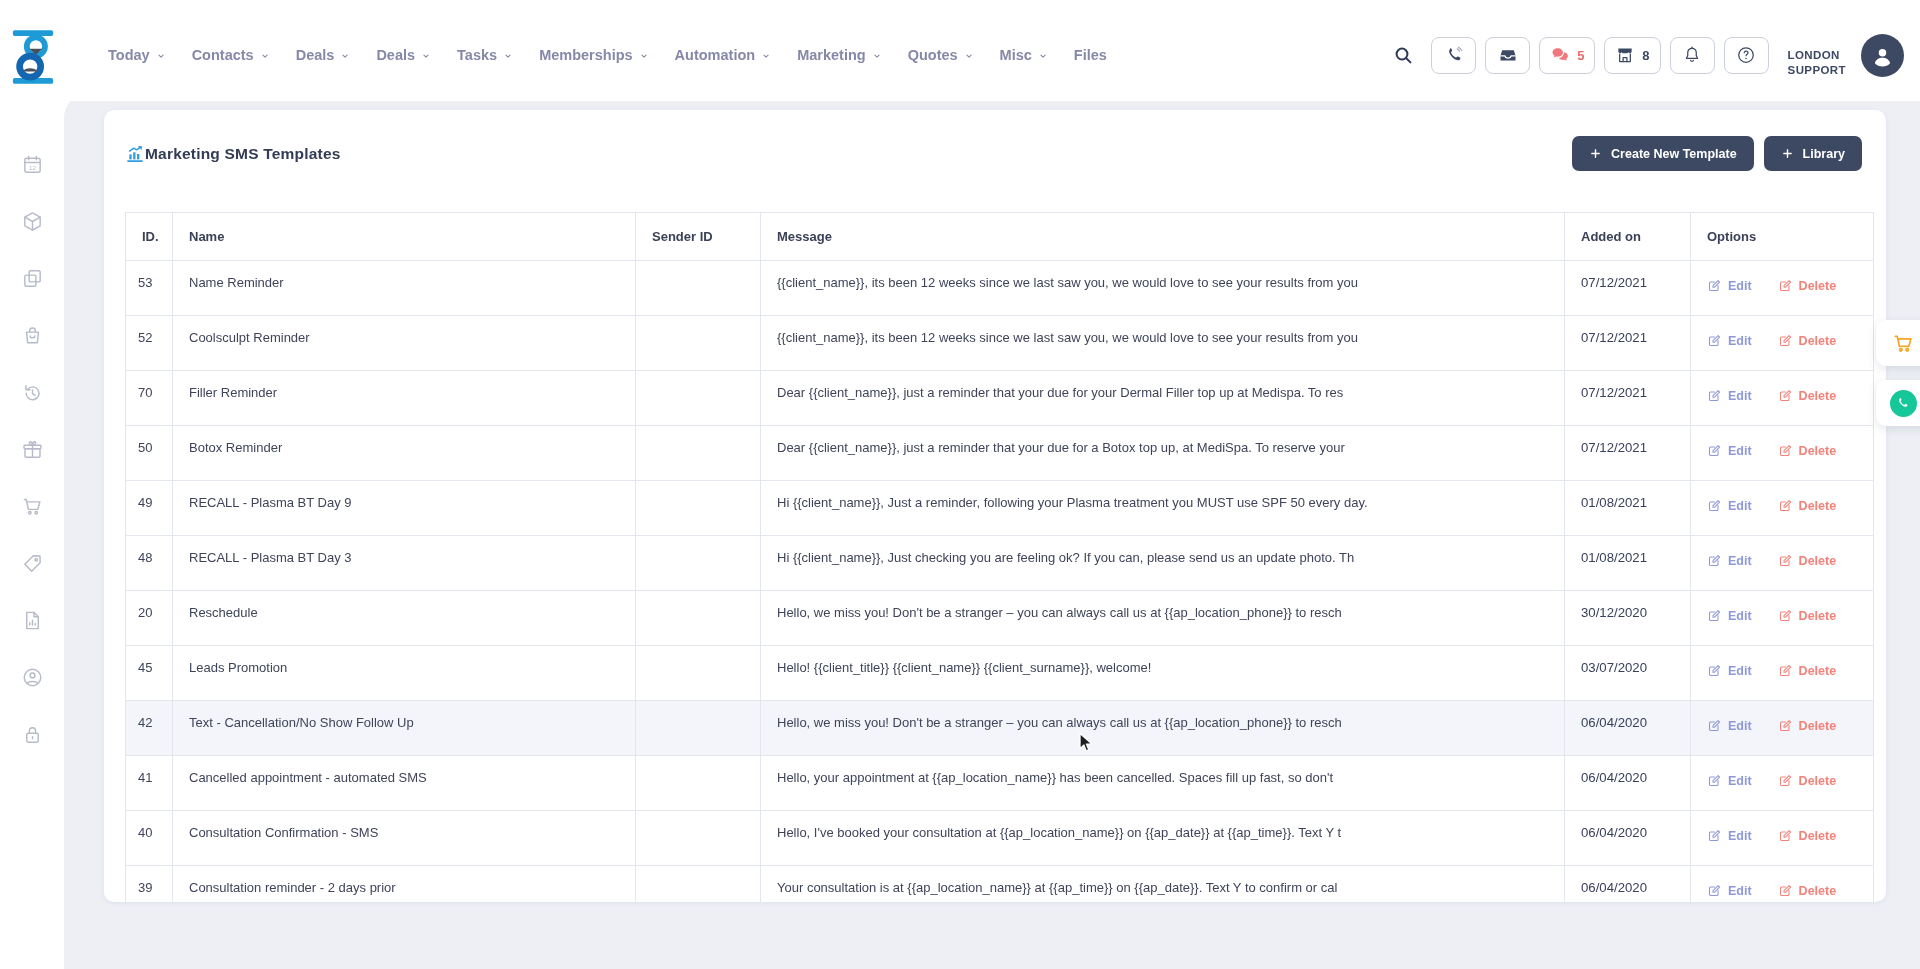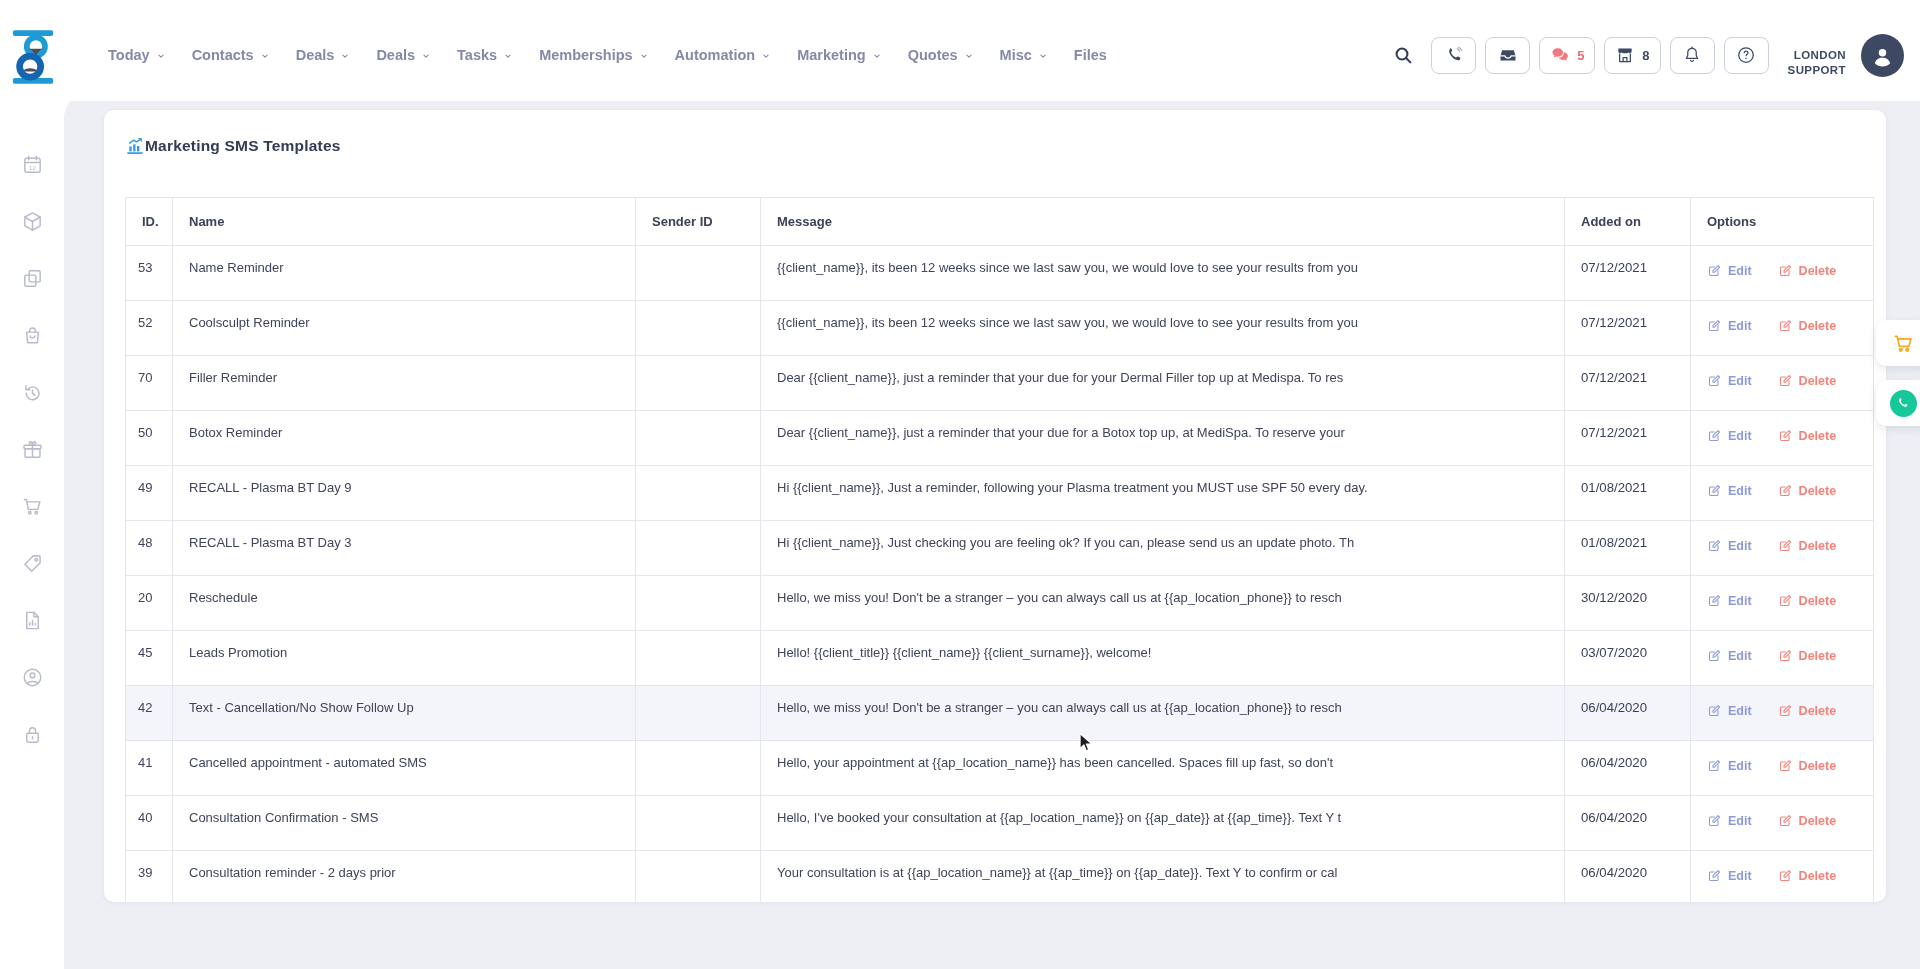--- a/index.html
+++ b/index.html
@@ -20,21 +20,21 @@
   .nav-item .caret{width:10px;height:10px;stroke-width:2.6;margin-top:2px}
   .topbar-right{margin-left:auto;display:flex;align-items:center;gap:9px;padding-right:16px}
   .search-wrap{color:#2e3a55;margin-right:8px;cursor:pointer}
   .search-wrap .icn{width:21px;height:21px;stroke-width:2.3}
   .iconbtn{height:37px;min-width:45px;padding:0 10px;border:1px solid #ccd0dc;border-radius:8px;background:#fff;display:inline-flex;align-items:center;justify-content:center;gap:7px;color:var(--navy,#3d4963);cursor:pointer}
   .iconbtn .icn{width:20px;height:20px}
   .iconbtn.chat{color:var(--chat-salmon,#f3787d)}
   .badge{font-size:13px;font-weight:700;font-family:inherit}
   .badge.red{color:var(--badge-red,#ef6a6a)}
   .badge.navy{color:var(--navy,#3d4963)}
-  .account{display:flex;flex-direction:column;align-items:flex-end;color:var(--navy,#3d4963);font-size:11.5px;font-weight:700;letter-spacing:.4px;line-height:1.3;margin:16px 6px 0 10px}
+  .account{display:flex;flex-direction:column;color:var(--navy,#3d4963);font-size:11.5px;font-weight:700;letter-spacing:.4px;line-height:1.3;margin:16px 6px 0 10px}
   .avatar{width:43px;height:43px;border-radius:50%;background:var(--navy,#3d4963);display:flex;align-items:center;justify-content:center;cursor:pointer;color:#fff}
   .avatar .icn{width:27px;height:27px}
 
   
   .sidebar{position:absolute;left:0;top:92px;width:64px;height:877px;background:#fff;display:flex;flex-direction:column;align-items:center;padding-top:44px;z-index:5}
   .side-item{height:57px;width:100%;display:flex;align-items:center;justify-content:center;color:#b7bbc9;cursor:pointer}
   .side-item .icn{width:23px;height:23px}
 
   
   .content{position:absolute;left:64px;top:92px;width:1856px;height:877px;background:var(--page-bg,#edeff5);border-top-left-radius:26px}
@@ -311,20 +311,38 @@
               <path d="M3.5 20.5h17" stroke-width="2"></path>
               <rect x="5.2" y="12.5" width="2.8" height="6" fill="currentColor" stroke="none"></rect>
               <rect x="9.8" y="10" width="2.8" height="8.5" fill="currentColor" stroke="none"></rect>
               <rect x="14.4" y="12" width="2.8" height="6.5" fill="currentColor" stroke="none"></rect>
               <path d="M5.5 8.5L10.5 5l3.2 2L19 3.6" stroke-width="1.8"></path>
               <path d="M19.6 3.4l-2.8-.3M19.6 3.4l-.3 2.8" stroke-width="1.6"></path>
             </svg>
           </span>
         <h1 class="page-title">Marketing SMS Templates</h1>
       </div>
+      <div class="actions">
+        <button class="btn-navy">
+          <span class="islot">
+              <svg class="icn " viewBox="0 0 24 24" fill="none" stroke="currentColor" stroke-width="1.5" stroke-linecap="round" stroke-linejoin="round">
+                <path d="M12 5.2v13.6M5.2 12h13.6" stroke-width="2.6"></path>
+              </svg>
+            </span>
+          <span>Create New Template</span>
+        </button>
+        <button class="btn-navy">
+          <span class="islot">
+              <svg class="icn " viewBox="0 0 24 24" fill="none" stroke="currentColor" stroke-width="1.5" stroke-linecap="round" stroke-linejoin="round">
+                <path d="M12 5.2v13.6M5.2 12h13.6" stroke-width="2.6"></path>
+              </svg>
+            </span>
+          <span>Library</span>
+        </button>
+      </div>
     </div>
 
     <div class="table-wrap">
       <table>
         <colgroup>
           <col style="width:47px">
             <col style="width:463px">
             <col style="width:125px">
             <col style="width:804px">
             <col style="width:126px">

